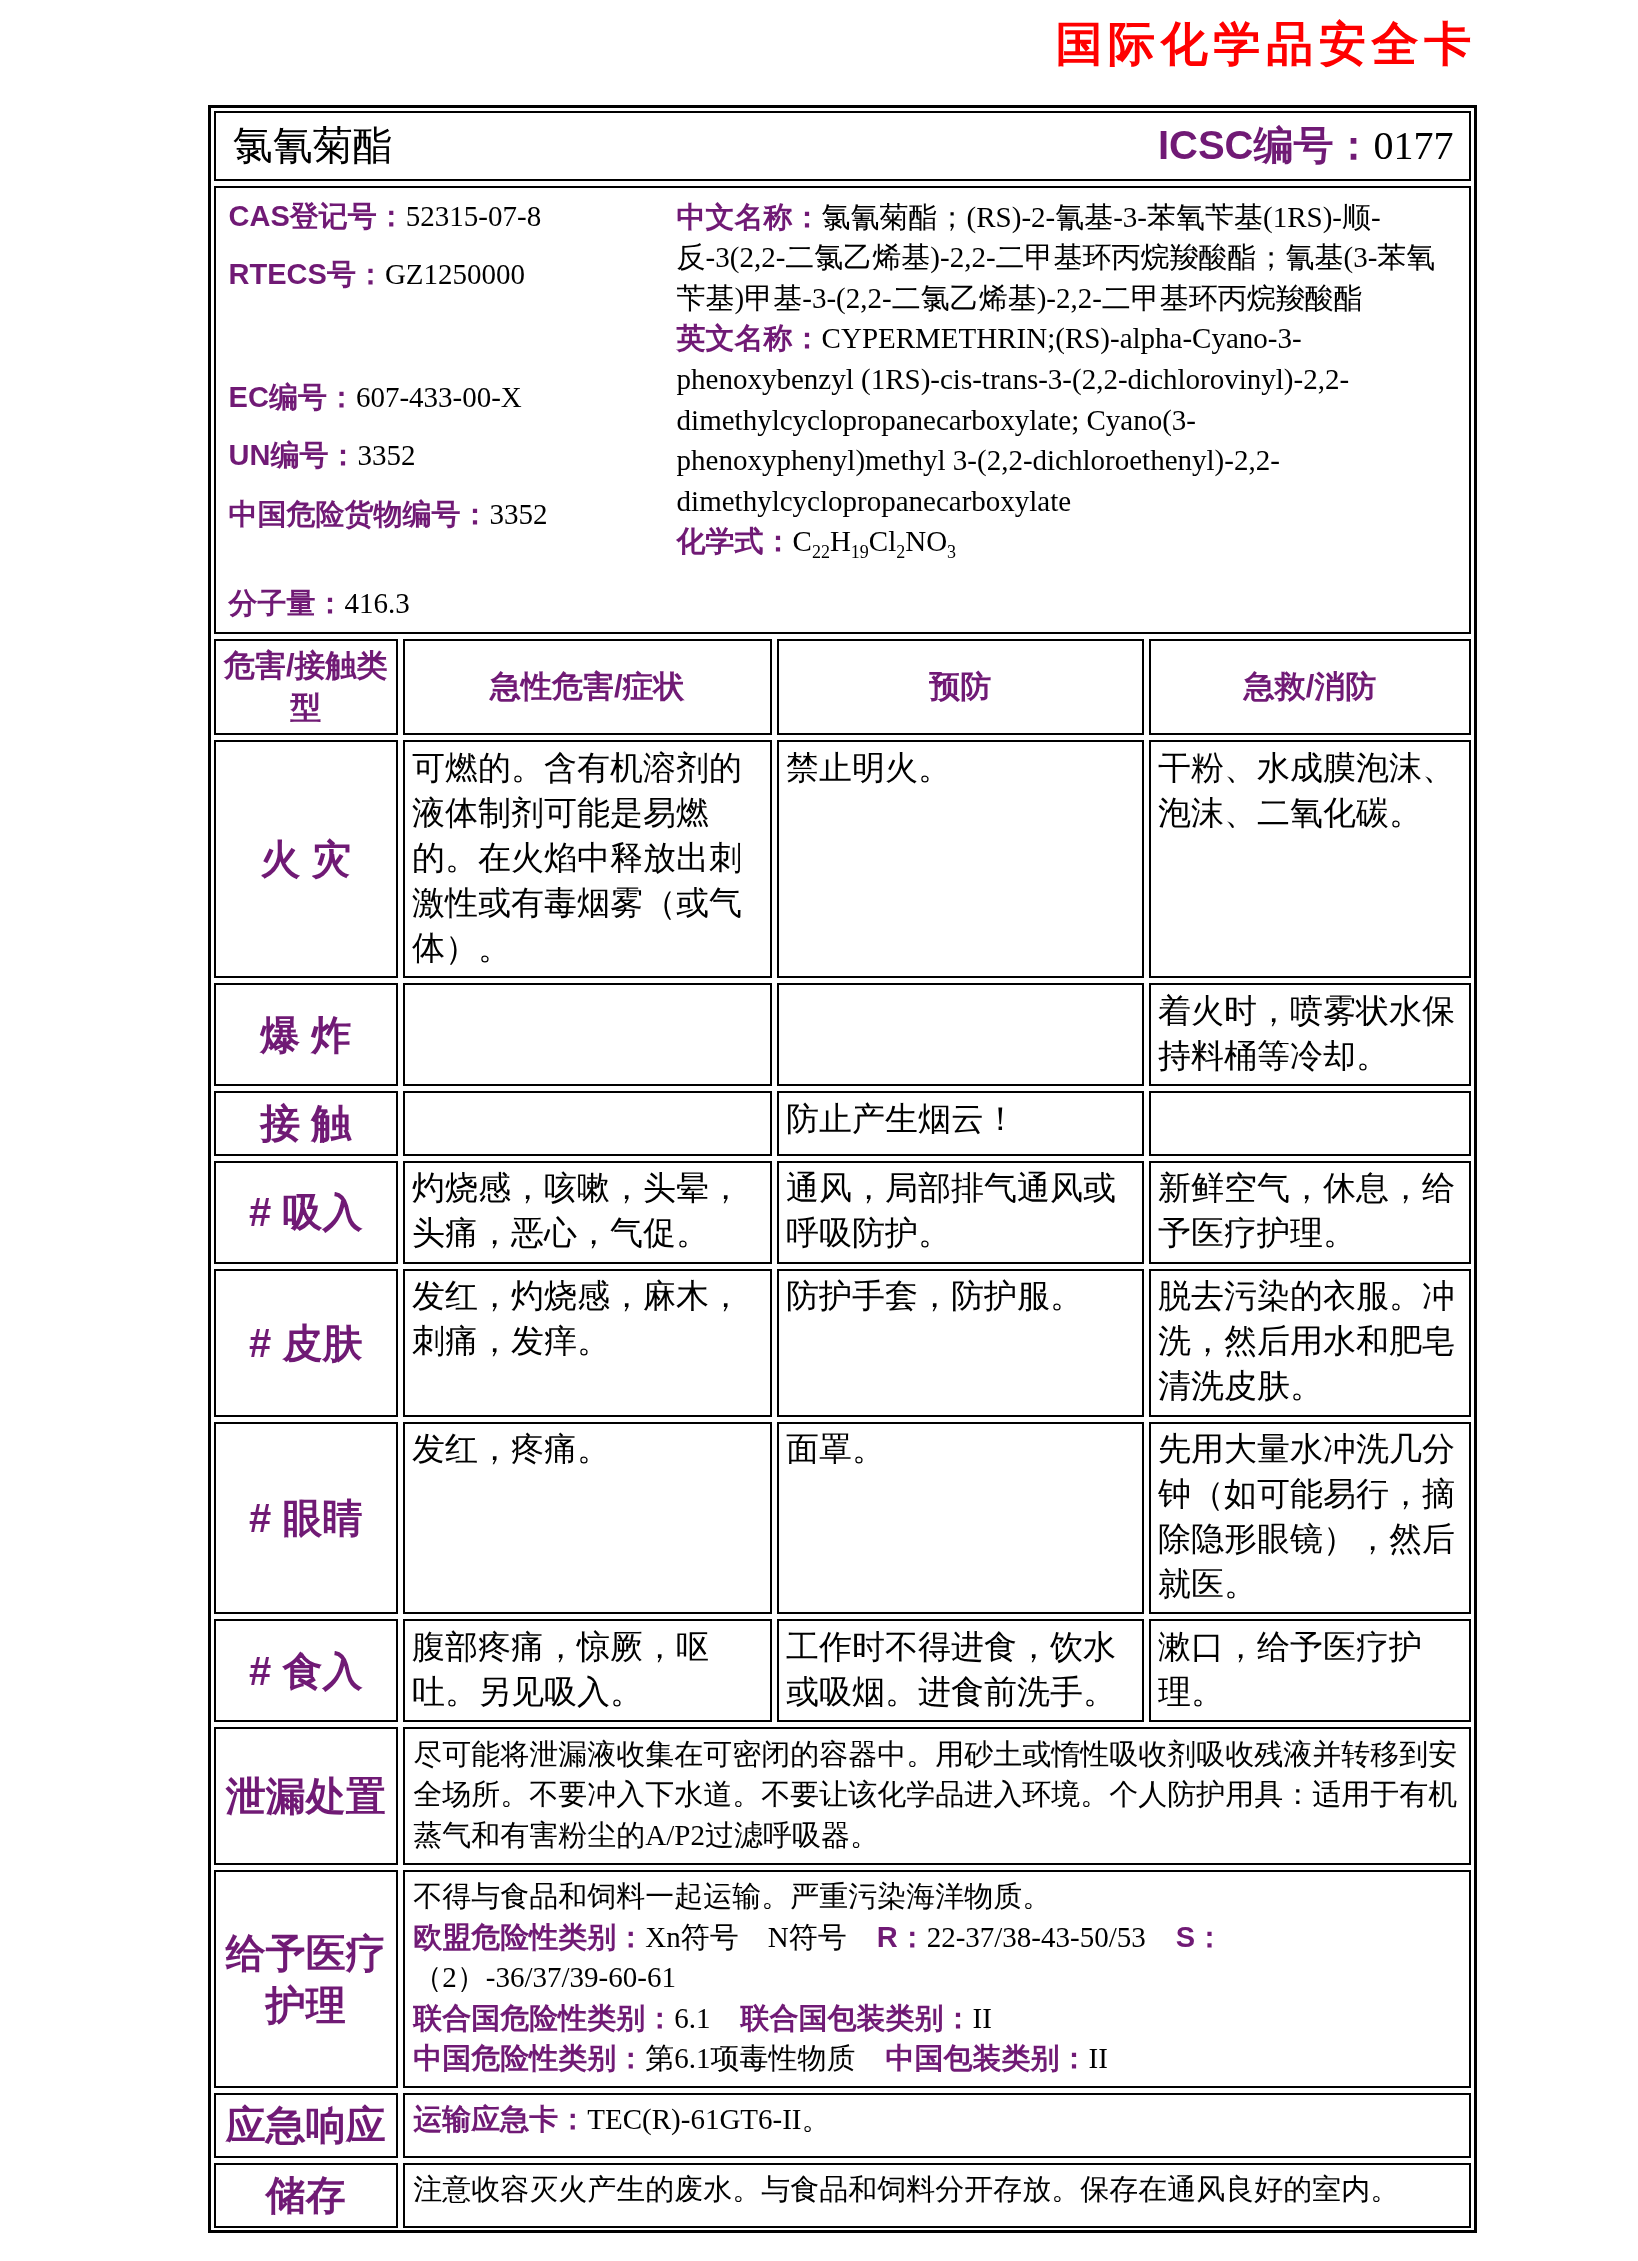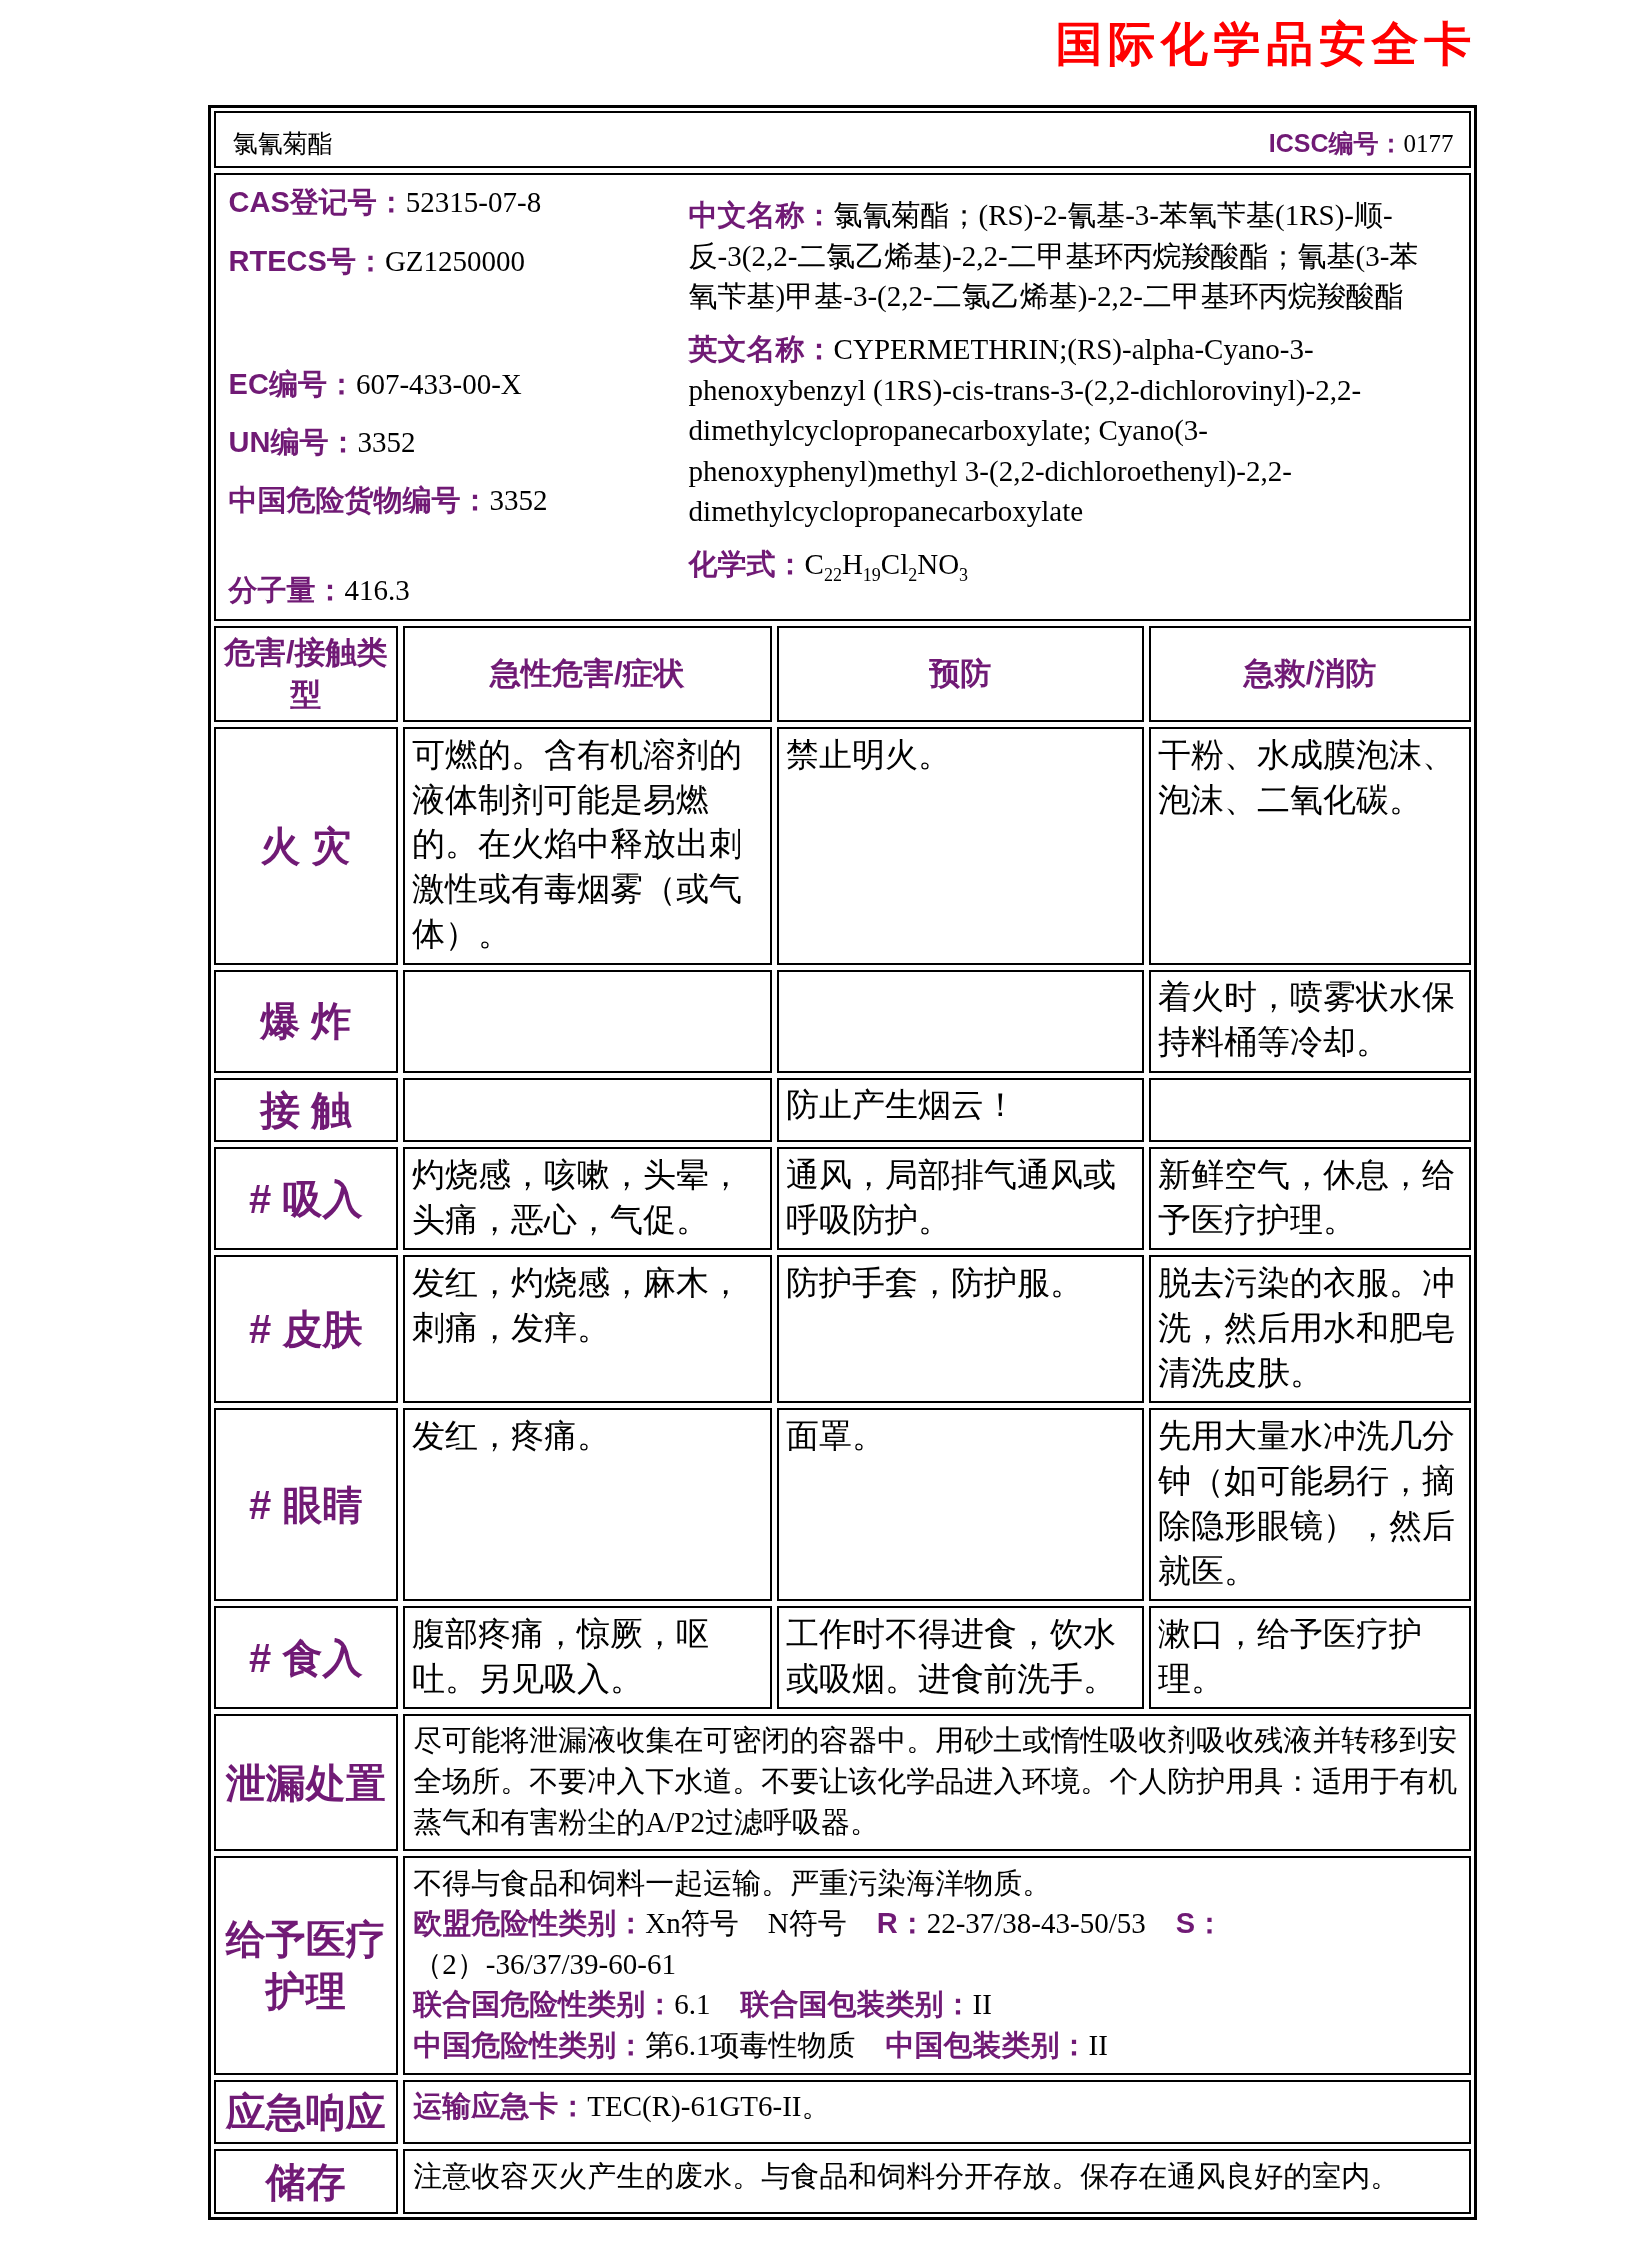--- a/index.html
+++ b/index.html
@@ -69,42 +69,42 @@
     font-family: "Liberation Sans", "DejaVu Sans", sans-serif;
     font-weight: bold;
   }
 
   
   .card-header {
     display: flex;
     justify-content: space-between;
     align-items: flex-end;
     padding: 5.7px 15.7px 5.7px 17px;
-    font-size: 25px;
+    font-size: 40px;
   }
   .icsc-group { white-space: nowrap; }
 
   
   .ids {
     display: flex;
     padding: 8.5px 21.3px 10px 12.8px;
     font-size: 29px;
     line-height: 1.32;
   }
   .ids-left {
     width: 448px;
     flex: 0 0 auto;
     display: flex;
     flex-direction: column;
   }
   .id-line { margin-bottom: 20px; white-space: nowrap; }
   .id-ec   { margin-top: 65px; }
   .id-mw   { margin-top: auto; margin-bottom: 0; }
   .ids-right { flex: 1 1 auto; line-height: 1.40; }
-  .ids-right p { margin: 12px; }
+  .ids-right p { margin: 0; }
   .formula-line { margin-top: 1.4px; }
   .formula-line sub { font-size: 0.62em; }
 
   
   .th {
     display: flex;
     align-items: center;
     justify-content: center;
     text-align: center;
     font-size: 31px;

